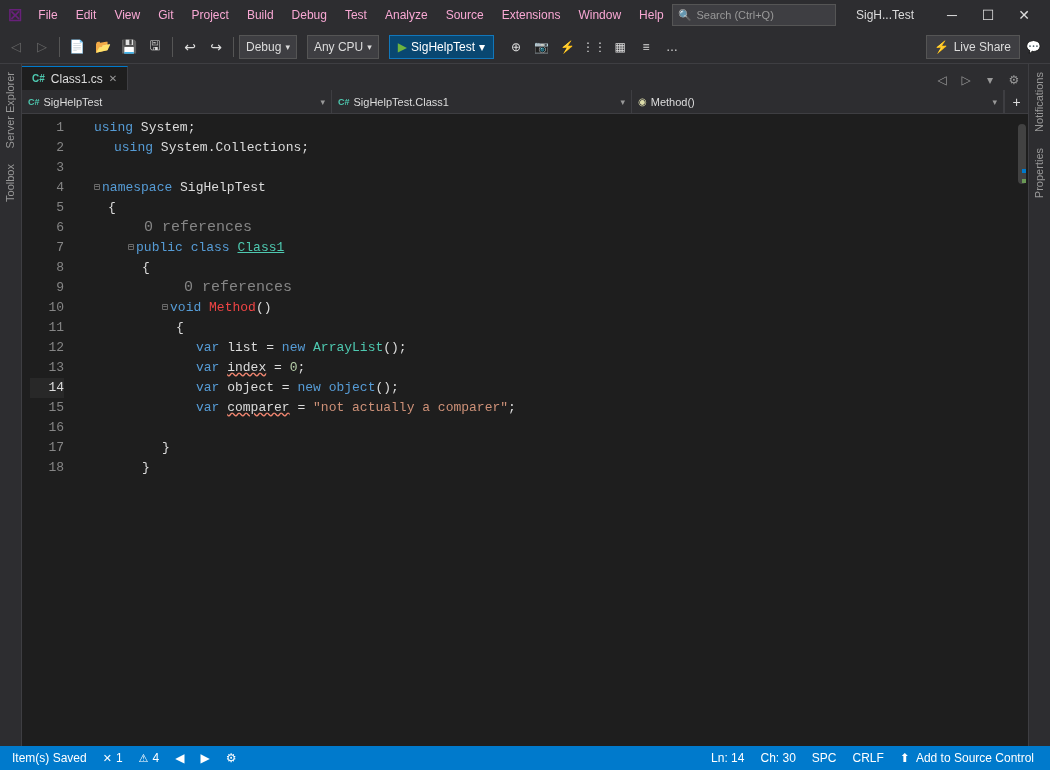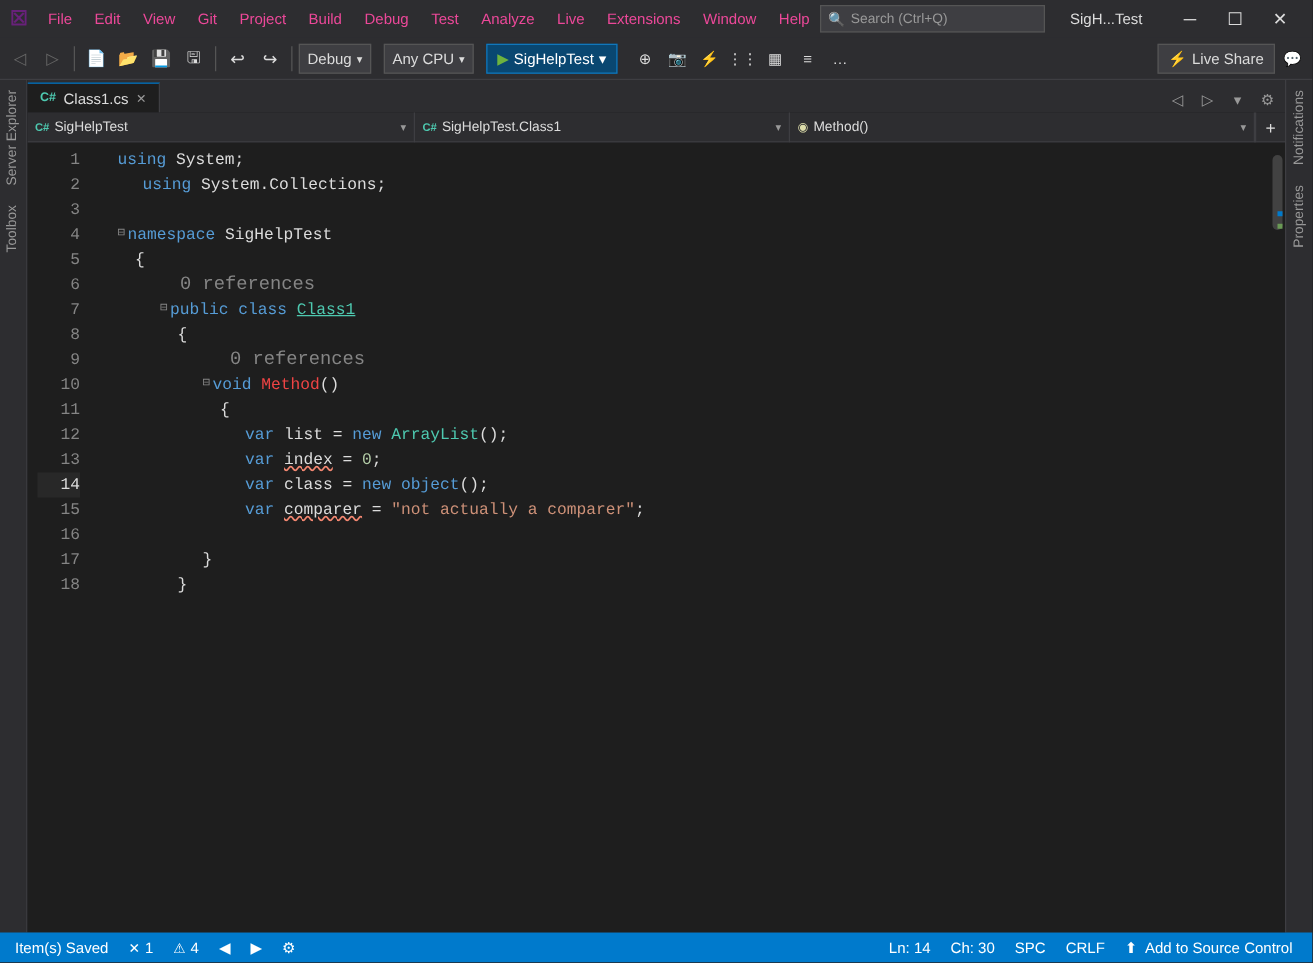--- a/index.html
+++ b/index.html
@@ -30,21 +30,21 @@
       font-size: 16px;
       margin-right: 8px;
     }
     #title-bar .menu-items {
       display: flex;
       gap: 2px;
       flex: 1;
     }
     #title-bar .menu-item {
       padding: 4px 8px;
-      color: #ec4899;
+      color: #f9a8d4;
       cursor: pointer;
       font-size: 12px;
     }
     #title-bar .search-box {
       display: flex;
       align-items: center;
       background: #3e3e42;
       border: 1px solid #555;
       height: 22px;
       padding: 0 6px;
@@ -416,21 +416,21 @@
   <div class="menu-items">
     <span class="menu-item">File</span>
     <span class="menu-item">Edit</span>
     <span class="menu-item">View</span>
     <span class="menu-item">Git</span>
     <span class="menu-item">Project</span>
     <span class="menu-item">Build</span>
     <span class="menu-item">Debug</span>
     <span class="menu-item">Test</span>
     <span class="menu-item">Analyze</span>
-    <span class="menu-item">Live</span>
+    <span class="menu-item">Source</span>
     <span class="menu-item">Extensions</span>
     <span class="menu-item">Window</span>
     <span class="menu-item">Help</span>
   </div>
   <div class="search-box">
     <span style="color:#999;font-size:11px;">🔍</span>
     <span style="color:#999;">Search (Ctrl+Q)</span>
   </div>
   <div class="window-title">SigH...Test</div>
   <div class="window-controls">
@@ -646,21 +646,21 @@
         </div>
 
         <div class="code-line">
           <span class="no-indicator"></span>
           <span style="display:inline-block;width:14px"></span>
           <span style="display:inline-block;width:20px"></span>
           <span style="display:inline-block;width:14px"></span>
           <span style="display:inline-block;width:20px"></span>
           <span style="display:inline-block;width:14px"></span>
           <span style="display:inline-block;width:20px"></span>
-          <span class="kw">var</span>&nbsp;<span class="plain">class = </span><span class="kw">new</span>&nbsp;<span class="kw">object</span><span class="plain">();</span>
+          <span class="kw">var</span>&nbsp;<span class="plain">object = </span><span class="kw">new</span>&nbsp;<span class="kw">object</span><span class="plain">();</span>
         </div>
 
         <div class="code-line">
           <span class="no-indicator"></span>
           <span style="display:inline-block;width:14px"></span>
           <span style="display:inline-block;width:20px"></span>
           <span style="display:inline-block;width:14px"></span>
           <span style="display:inline-block;width:20px"></span>
           <span style="display:inline-block;width:14px"></span>
           <span style="display:inline-block;width:20px"></span>

